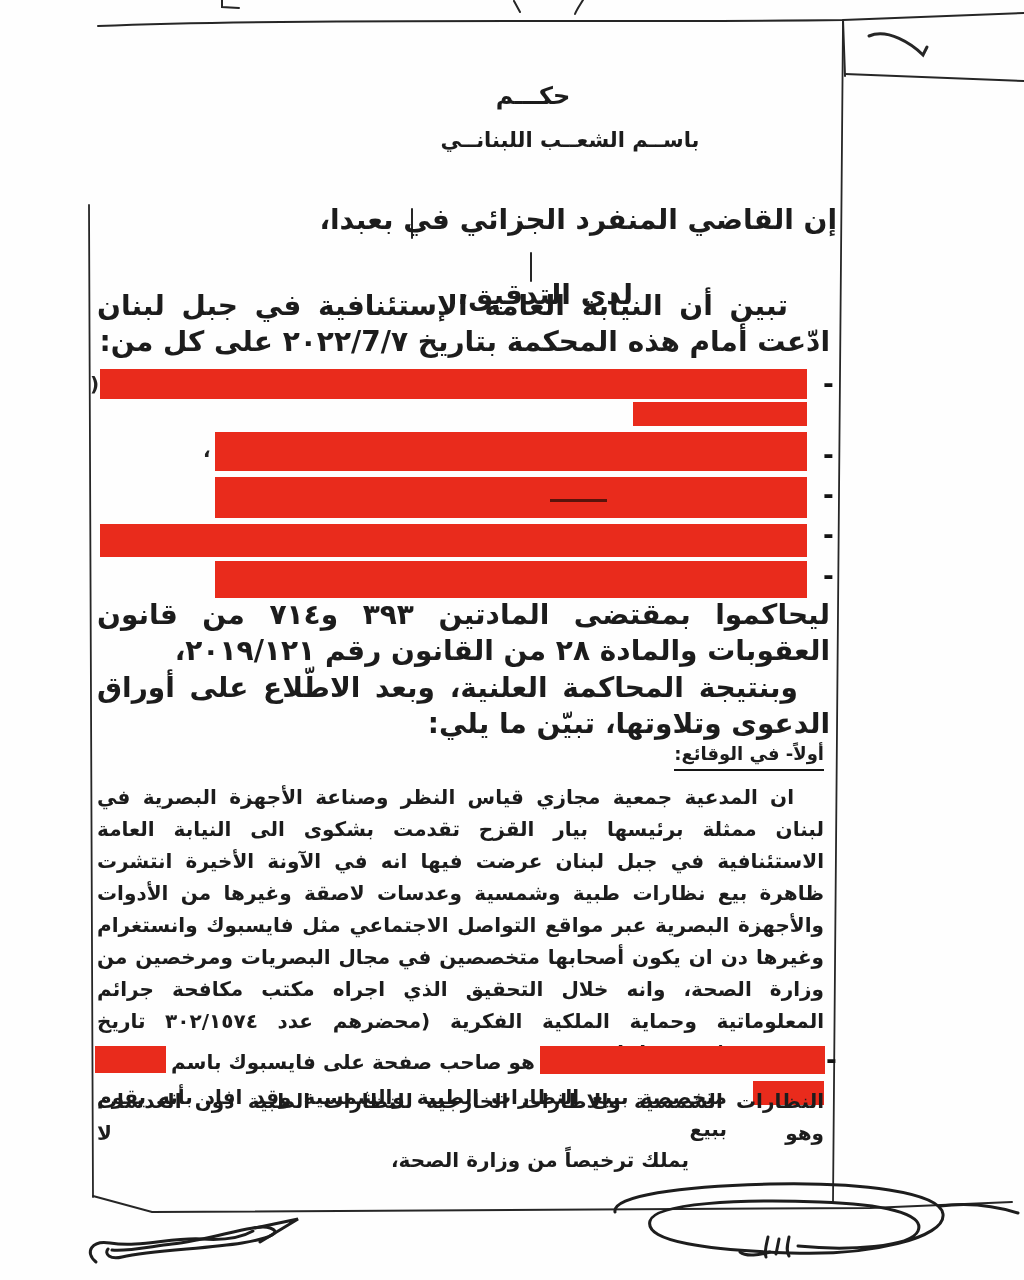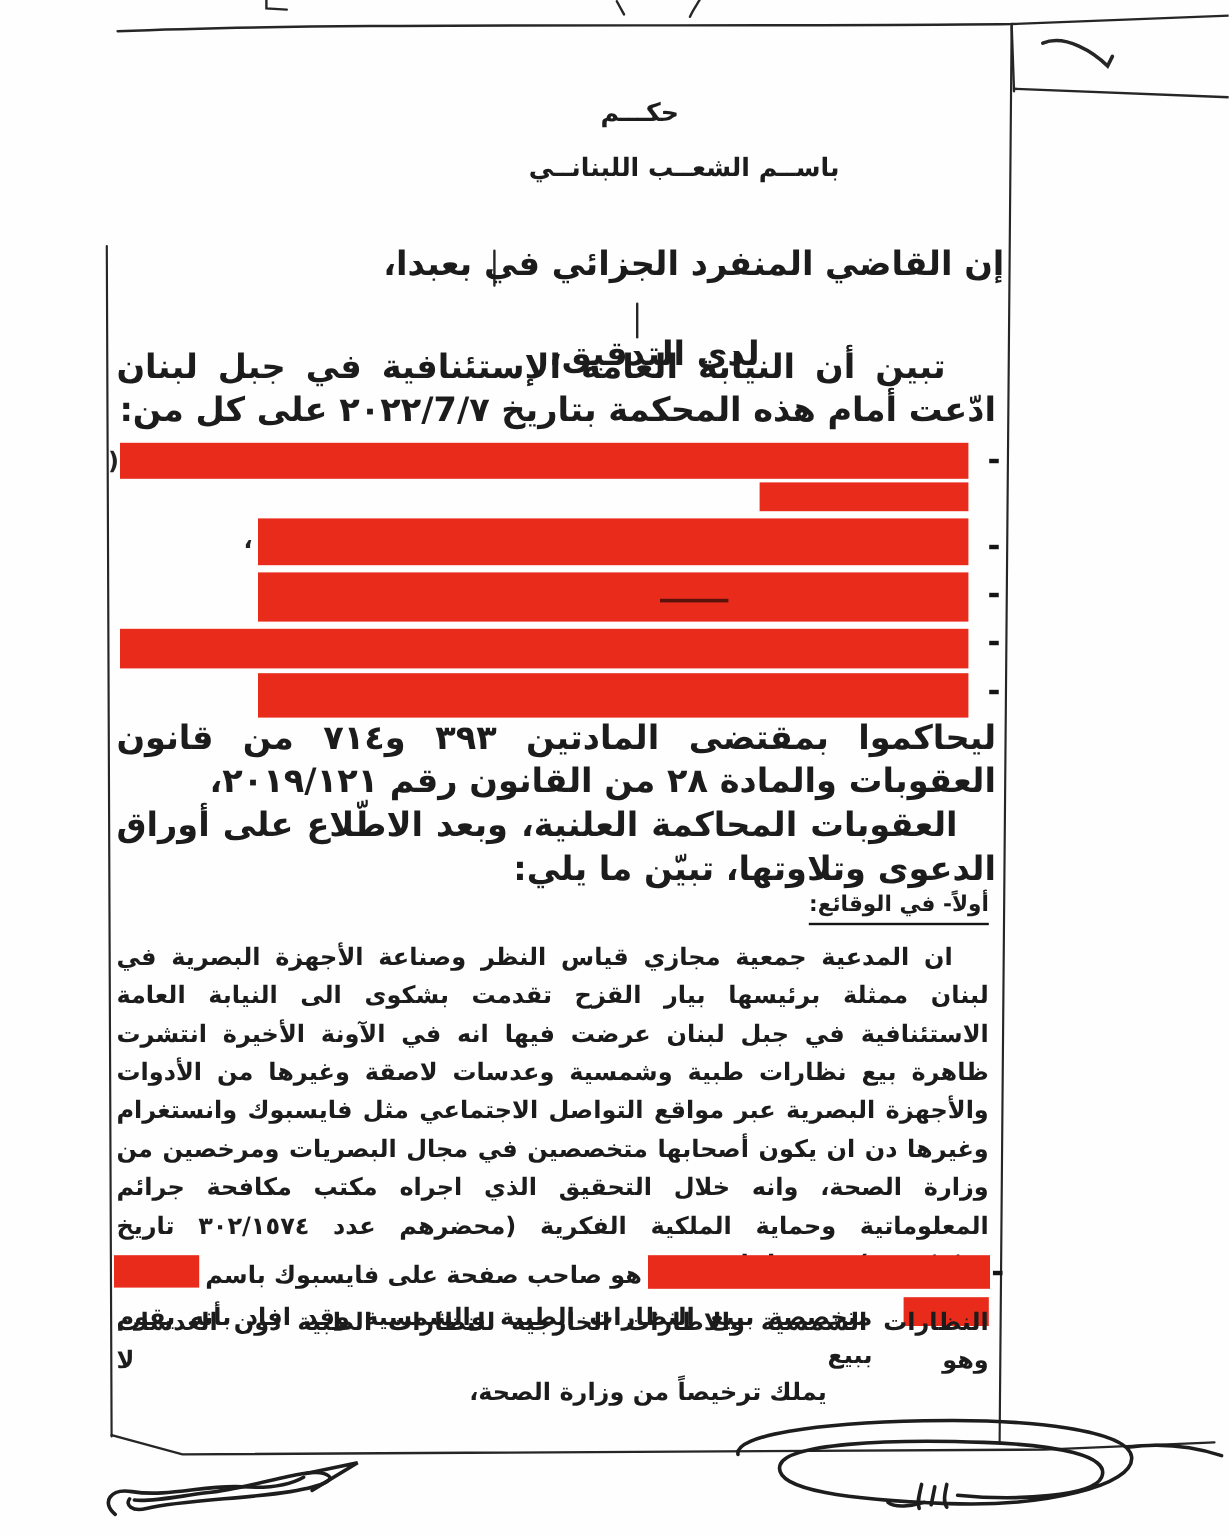--- a/index.html
+++ b/index.html
@@ -5,21 +5,21 @@
   html,body{margin:0;padding:0;background:#ffffff;}
   .page{
     position:relative;width:1024px;height:1280px;background:#fefefe;overflow:hidden;
     font-family:"DejaVu Sans",sans-serif;color:#1a1a1a;direction:rtl;
   }
   .abs{position:absolute;}
   .txt{font-weight:bold;color:#1c1c1c;}
   .nowrap{white-space:nowrap;}
   .center{text-align:center;}
   .just{text-align:justify;text-align-last:right;}
-  .title{font-size:21px;letter-spacing:1px;}
+  .title{font-size:24px;letter-spacing:1px;}
   .subtitle{font-size:21px;letter-spacing:.5px;}
   .body20{font-size:28px;line-height:36px;}
   .facts{font-size:20px;line-height:32px;}
   .redact{position:absolute;background:#e92b1c;}
   .redact-inline{display:inline-block;vertical-align:middle;background:#e92b1c;}
   .dash{position:absolute;font-weight:bold;font-size:26px;line-height:24px;color:#141414;}
   .artifact{position:absolute;font-weight:bold;font-size:20px;color:#222;}
   .heading{font-size:18px;border-bottom:2.5px solid #151515;padding-bottom:5px;}
   .svgmarks{position:absolute;left:0;top:0;pointer-events:none;}
   .l1row{display:flex;justify-content:space-between;align-items:flex-start;direction:rtl;}
@@ -88,21 +88,21 @@
   <span class="dash" style="left:823px;top:372px;">-</span>
   <span class="dash" style="left:823px;top:443px;">-</span>
   <span class="dash" style="left:823px;top:483px;">-</span>
   <span class="dash" style="left:823px;top:523px;">-</span>
   <span class="dash" style="left:823px;top:564px;">-</span>
 
   <span class="artifact" style="left:90px;top:372px;">(</span>
   <span class="artifact" style="left:203px;top:438px;">،</span>
 
   <div class="abs txt body20 just" style="left:97px;top:597px;width:733px;">ليحاكموا بمقتضى المادتين ٣٩٣ و٧١٤ من قانون العقوبات والمادة ٢٨ من القانون رقم ٢٠١٩/١٢١،</div>
-  <div class="abs txt body20 just" style="left:97px;top:670px;width:733px;text-indent:32px;">العقوبات المحاكمة العلنية، وبعد الاطّلاع على أوراق الدعوى وتلاوتها، تبيّن ما يلي:</div>
+  <div class="abs txt body20 just" style="left:97px;top:670px;width:733px;text-indent:32px;">وبنتيجة المحاكمة العلنية، وبعد الاطّلاع على أوراق الدعوى وتلاوتها، تبيّن ما يلي:</div>
 
   <div class="abs txt heading nowrap" style="right:200px;top:743px;">أولاً- في الوقائع:</div>
   <div class="abs txt facts just" style="left:97px;top:781px;width:727px;text-indent:30px;">ان المدعية جمعية مجازي قياس النظر وصناعة الأجهزة البصرية في لبنان ممثلة برئيسها بيار القزح تقدمت بشكوى الى النيابة العامة الاستئنافية في جبل لبنان عرضت فيها انه في الآونة الأخيرة انتشرت ظاهرة بيع نظارات طبية وشمسية وعدسات لاصقة وغيرها من الأدوات والأجهزة البصرية عبر مواقع التواصل الاجتماعي مثل فايسبوك وانستغرام وغيرها دن ان يكون أصحابها متخصصين في مجال البصريات ومرخصين من وزارة الصحة، وانه خلال التحقيق الذي اجراه مكتب مكافحة جرائم المعلوماتية وحماية الملكية الفكرية (محضرهم عدد ٣٠٢/١٥٧٤ تاريخ ٢٠٢١/٥/٢٠) تبين ما يلي:</div>
 
   <span class="dash" style="left:826px;top:1048px;">-</span>
 
   <div class="abs l1row" style="left:95px;top:1046px;width:730px;">
     <span class="redact-inline" style="width:285px;height:28px;"></span>
     <span class="txt facts">هو صاحب صفحة على فايسبوك باسم</span>
     <span class="redact-inline" style="width:71px;height:27px;"></span>

